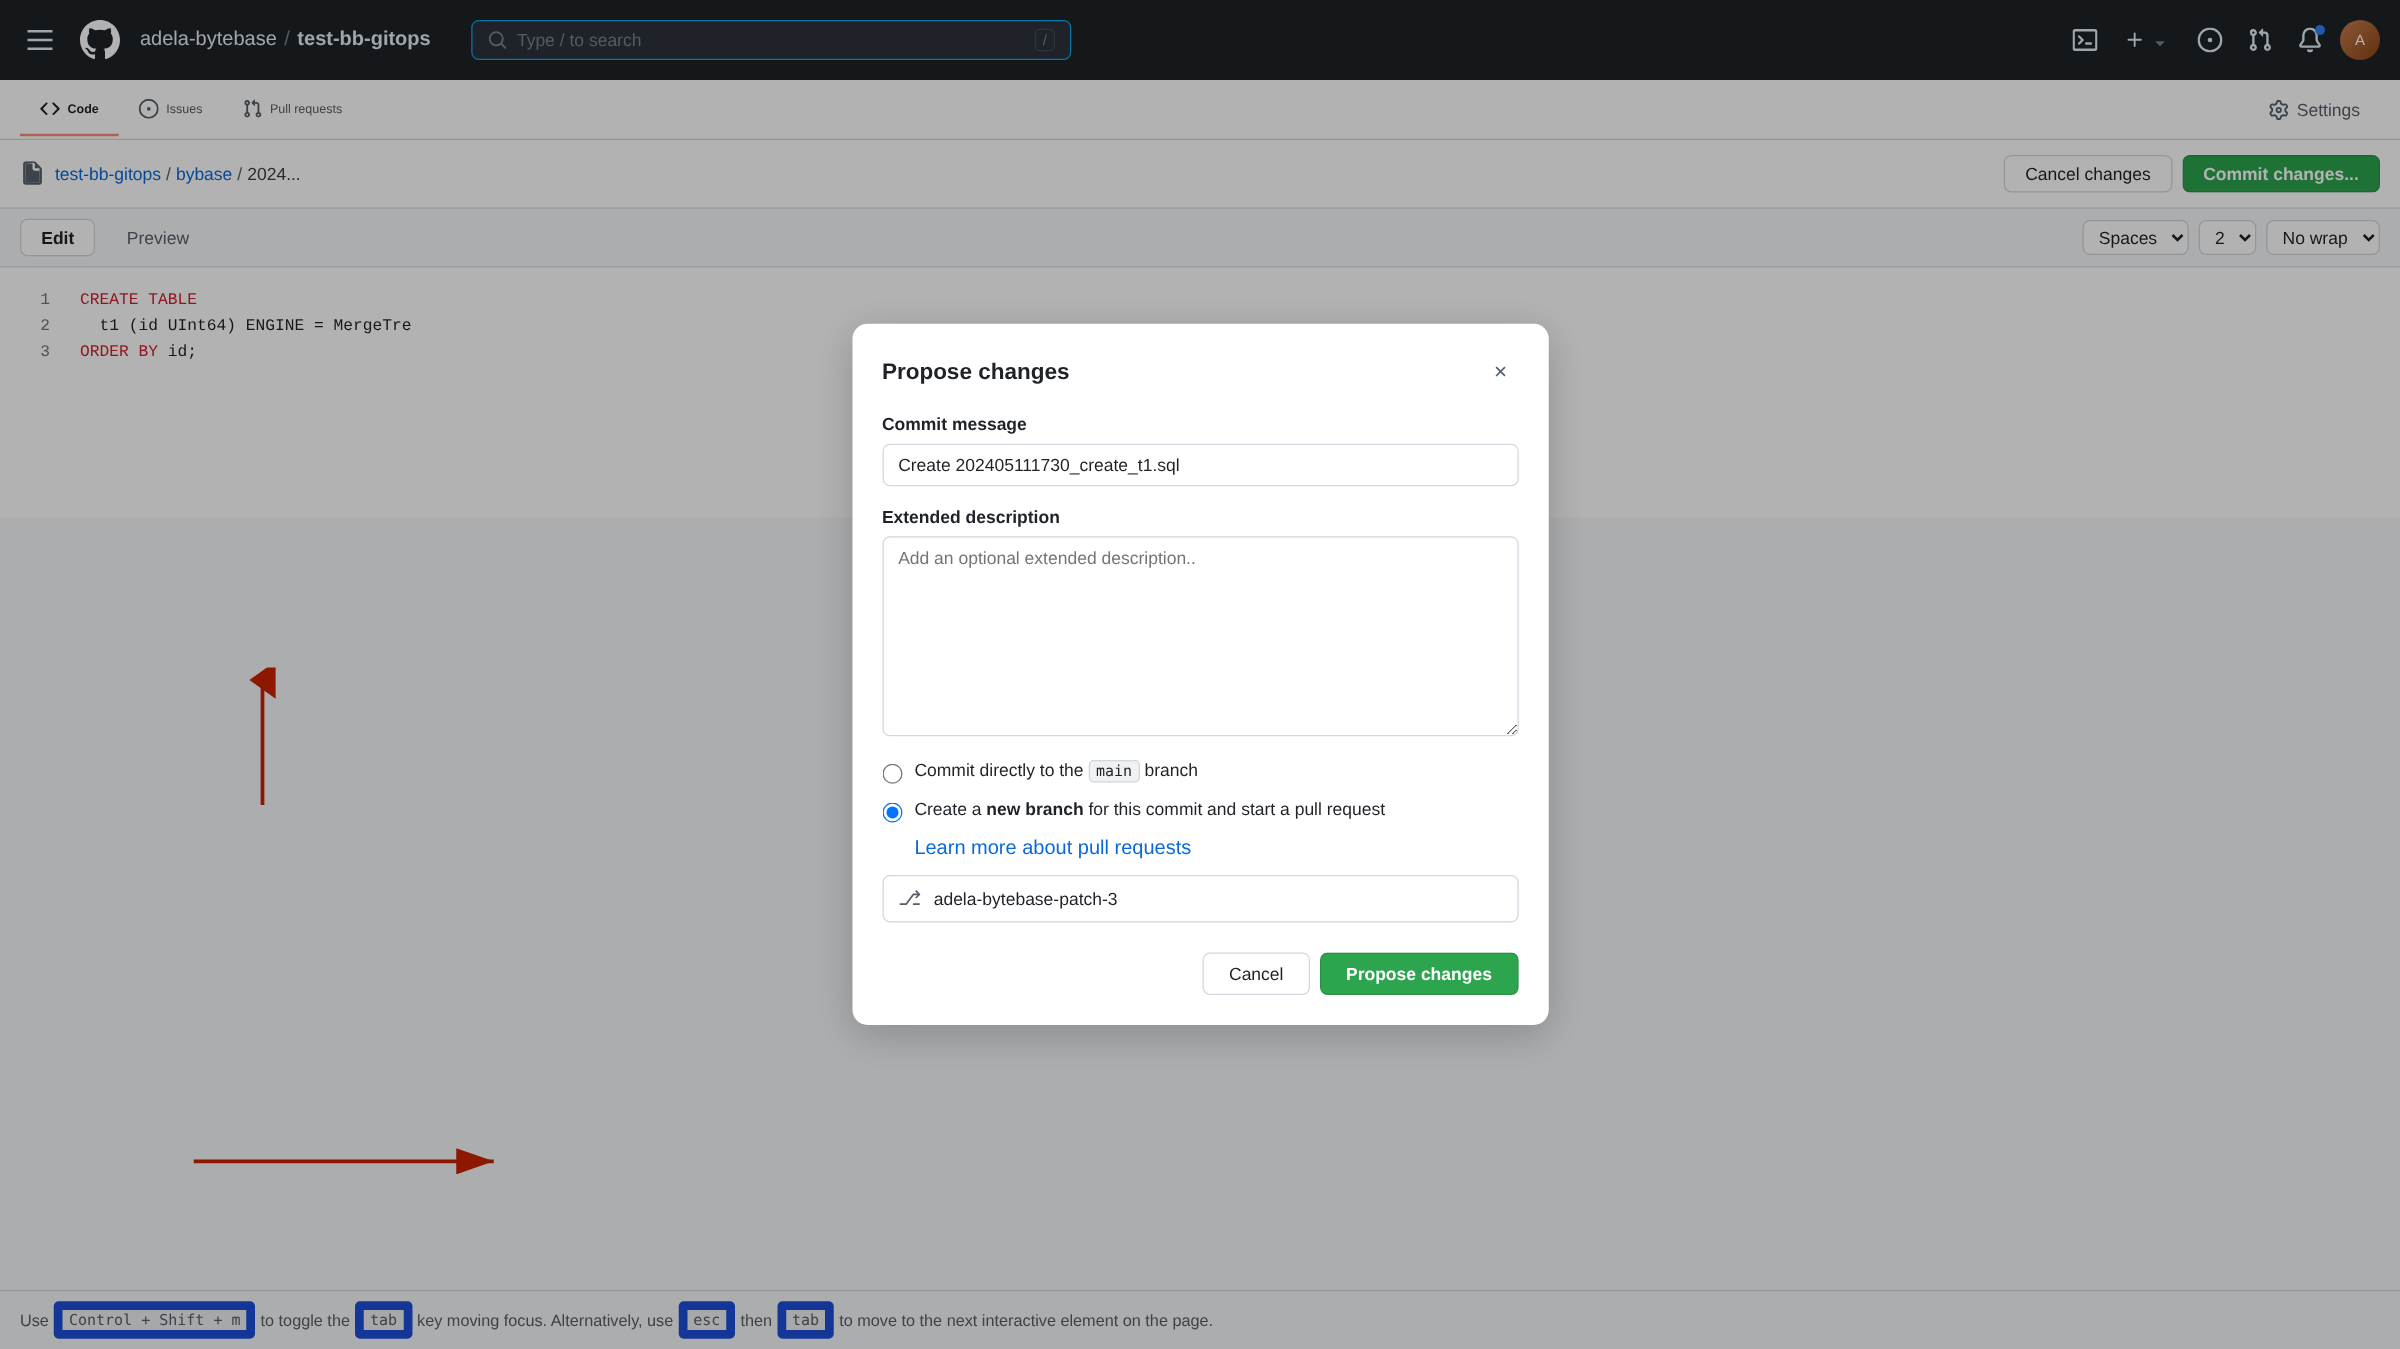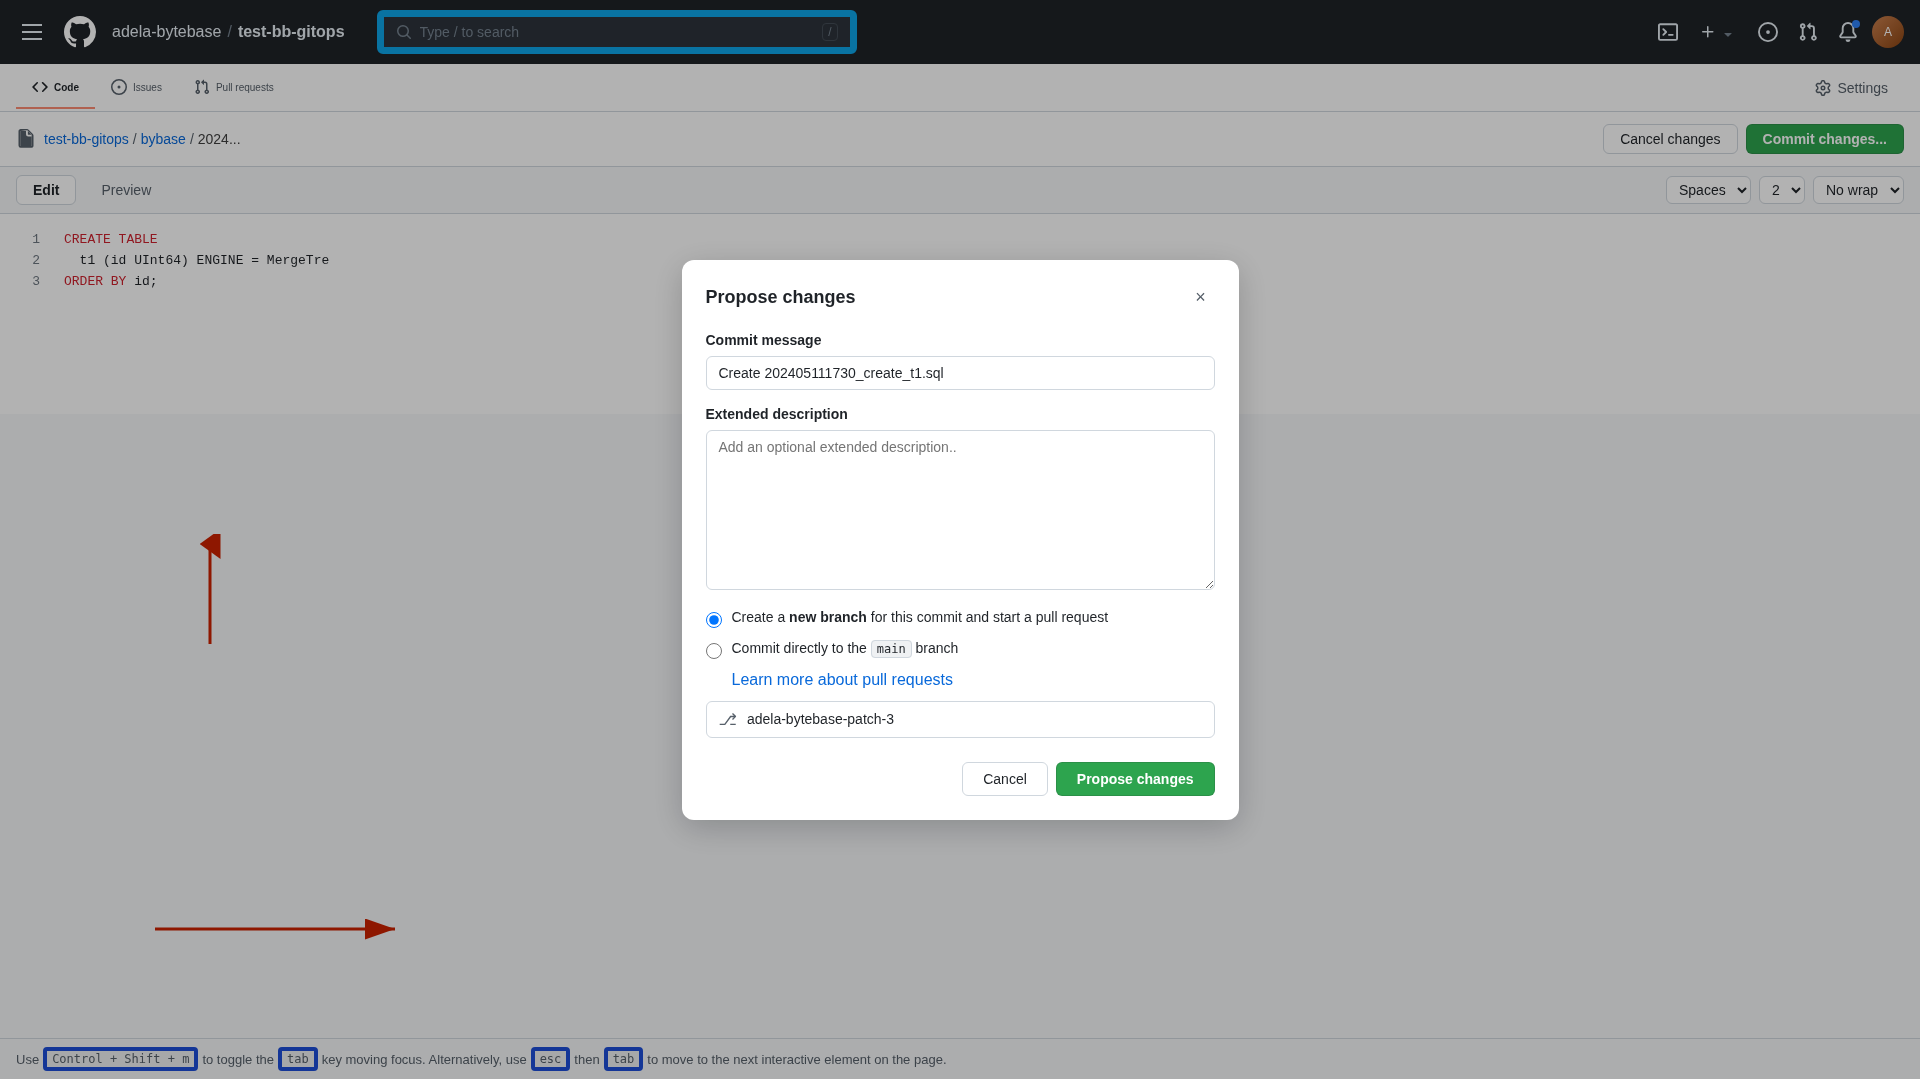--- a/index.html
+++ b/index.html
@@ -43,21 +43,21 @@
     }
     .topnav-breadcrumb .sep { color: #768390; }
     .topnav-breadcrumb .repo-name { font-weight: 600; }
 
     .topnav-search {
       flex: 1;
       max-width: 480px;
       margin-left: 16px;
       display: flex; align-items: center;
       background: #2d333b;
-      border: 7px solid #0ea5e9;
+      border: 1px solid #0ea5e9;
       border-radius: 6px;
       padding: 6px 12px;
       gap: 8px;
       color: #768390;
       font-size: 14px;
     }
     .topnav-search input {
       background: transparent; border: none; outline: none;
       color: #e6edf3; font-size: 14px; flex: 1;
     }
@@ -233,21 +233,21 @@
       bottom: 0; left: 0; right: 0;
       background: #f6f8fa;
       border-top: 1px solid #d0d7de;
       padding: 8px 16px;
       font-size: 13px;
       color: #57606a;
       display: flex; align-items: center; gap: 4px;
     }
     .status-bar code {
       background: #eff1f3;
-      border: 4px solid #1d4ed8;
+      border: 7px solid #1d4ed8;
       border-radius: 4px;
       padding: 1px 5px;
       font-family: "SFMono-Regular", Consolas, monospace;
       font-size: 12px;
     }
 
     
     .arrow-up {
       position: absolute;
       left: 195px;
@@ -562,30 +562,30 @@
       <label class="form-label">Commit message</label>
       <input type="text" class="form-input" value="Create 202405111730_create_t1.sql" style="">
     </div>
 
     <div class="form-group">
       <label class="form-label">Extended description</label>
       <textarea class="form-textarea" placeholder="Add an optional extended description.." style=""></textarea>
     </div>
 
     <div class="radio-option">
+      <input type="radio" name="commit-option" id="radio-direct" style="">
+      <label for="radio-direct" class="radio-label">
+        <span>Commit directly to the </span><code>main</code><span> branch</span>
+      </label>
+    </div>
+
+    <div class="radio-option">
       <input type="radio" name="commit-option" id="radio-new" checked="" style="">
       <label for="radio-new" class="radio-label">
         <span>Create a </span><strong>new branch</strong><span> for this commit and start a pull request</span>
-      </label>
-    </div>
-
-    <div class="radio-option">
-      <input type="radio" name="commit-option" id="radio-direct" style="">
-      <label for="radio-direct" class="radio-label">
-        <span>Commit directly to the </span><code>main</code><span> branch</span>
       </label>
     </div>
     <a href="#" class="learn-more">Learn more about pull requests</a>
 
     <div class="branch-input-row">
       <span class="branch-icon">⎇</span>
       <input type="text" class="branch-input" value="adela-bytebase-patch-3" style="">
     </div>
 
     <div class="modal-footer">

